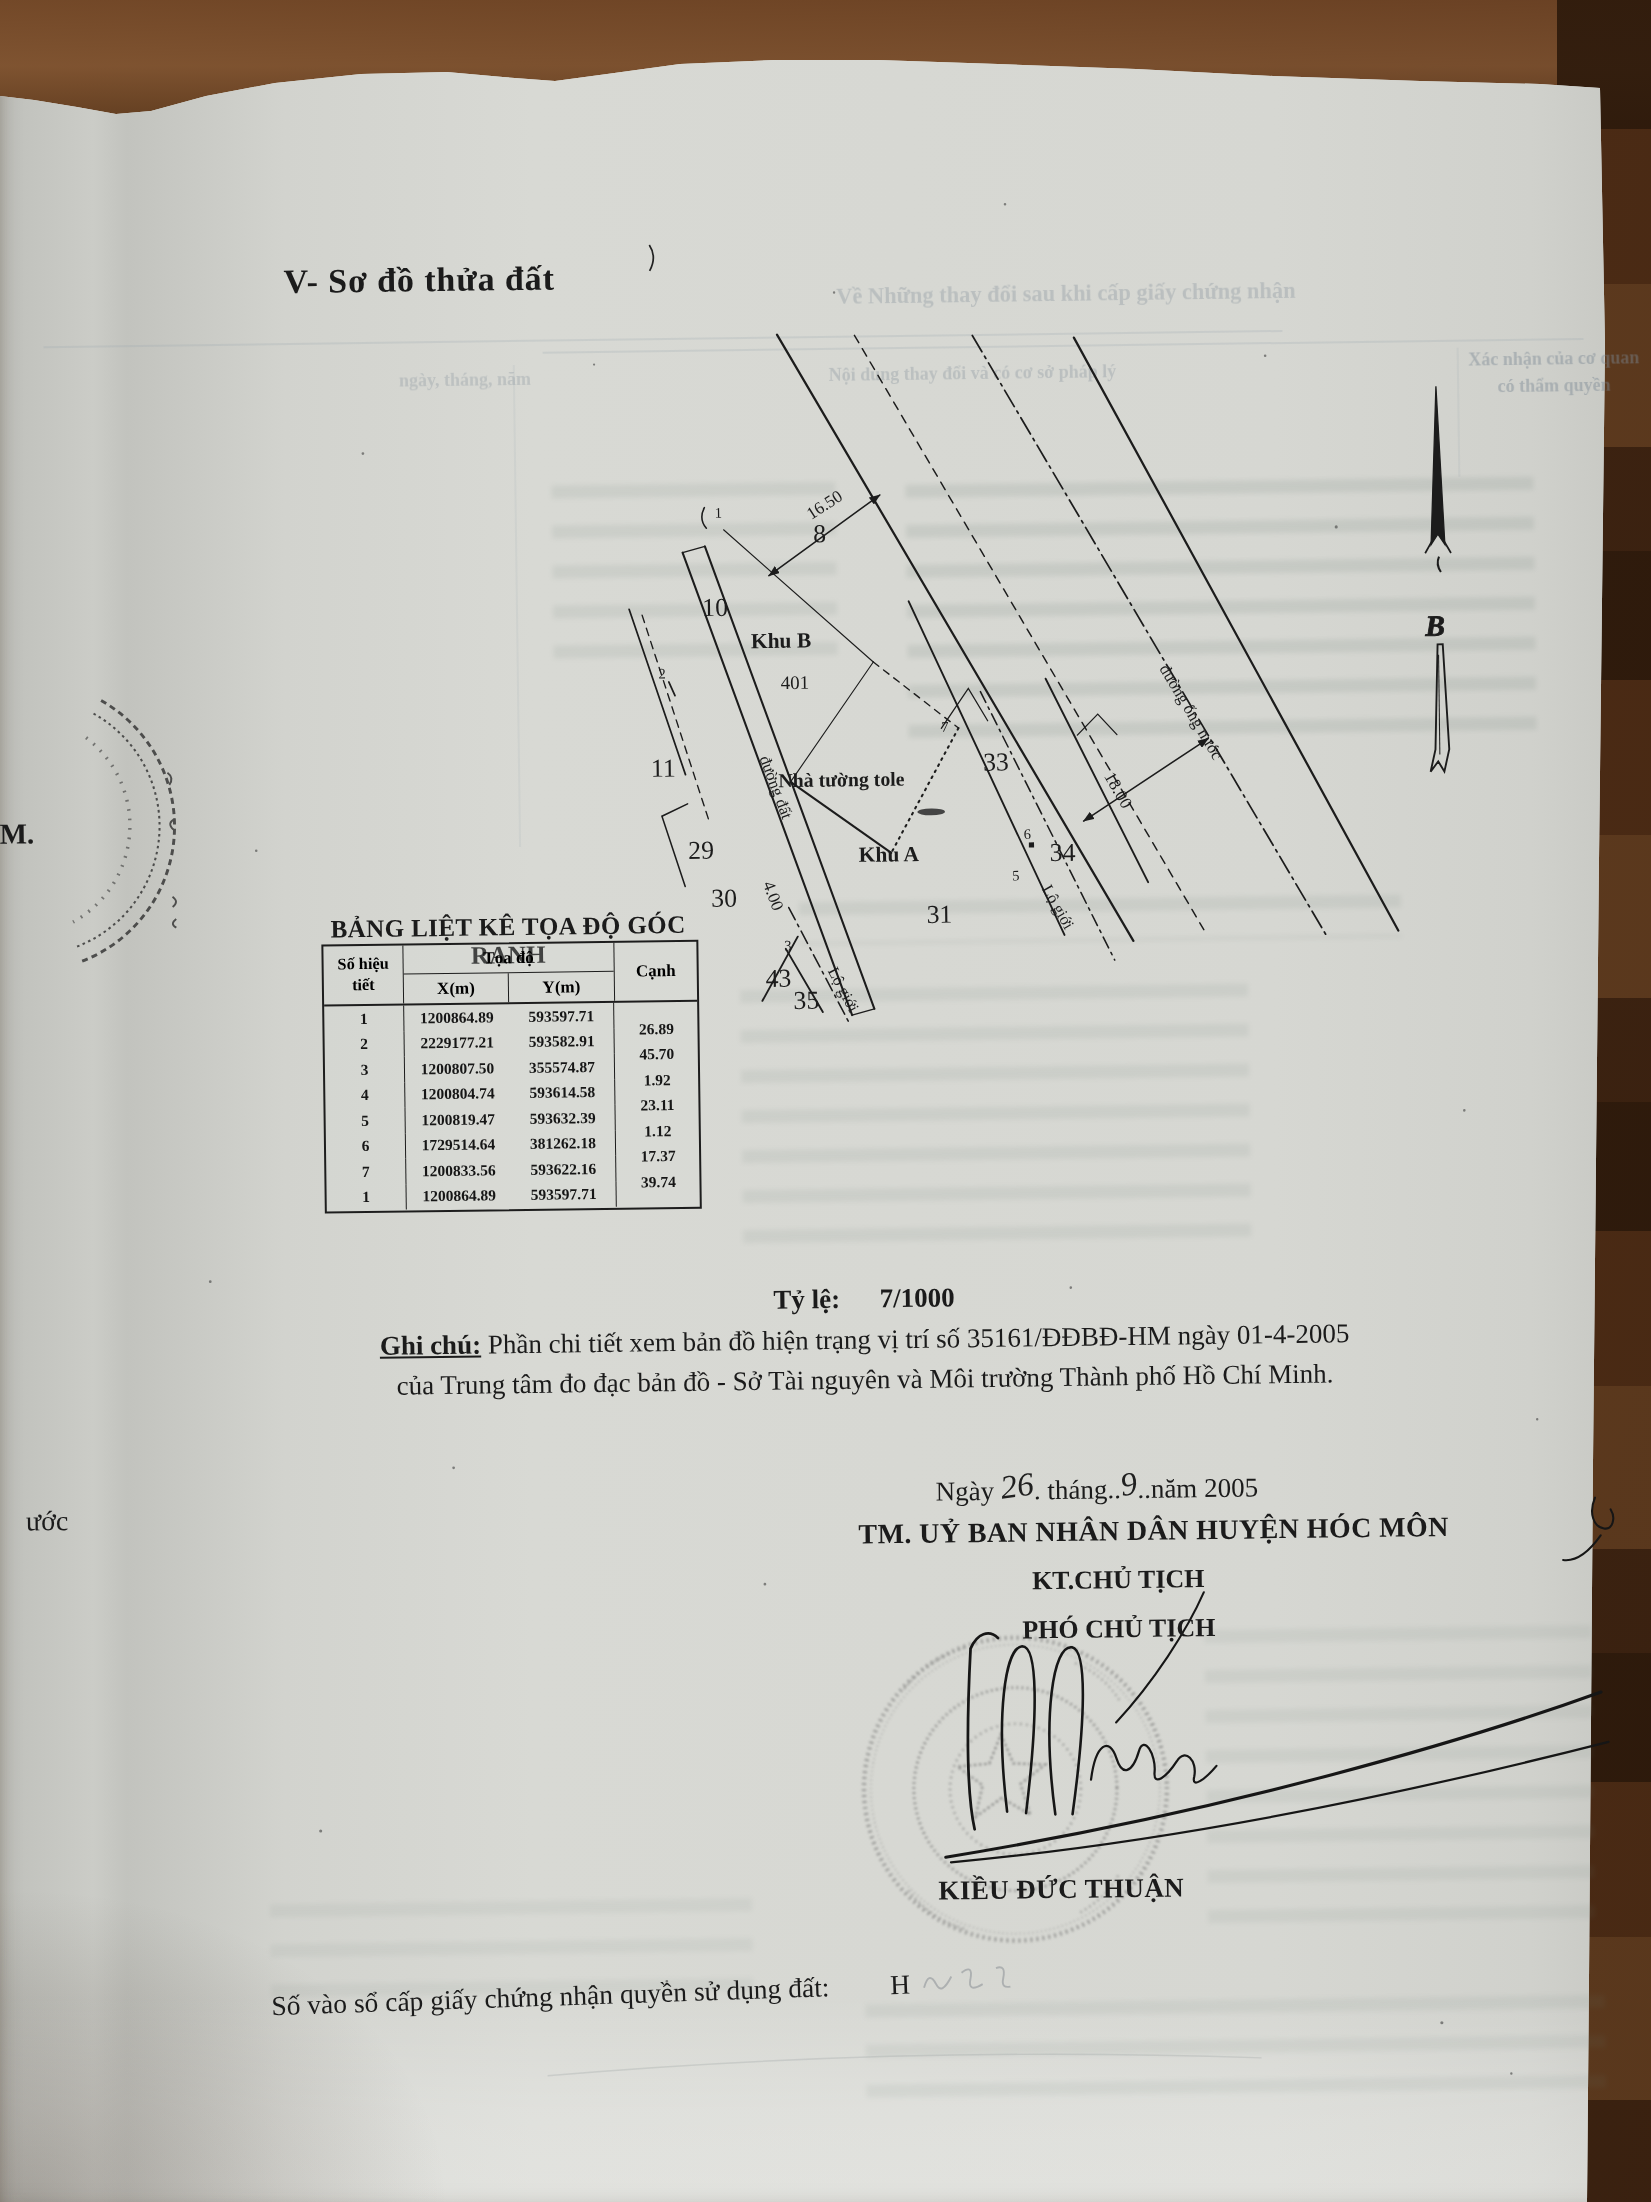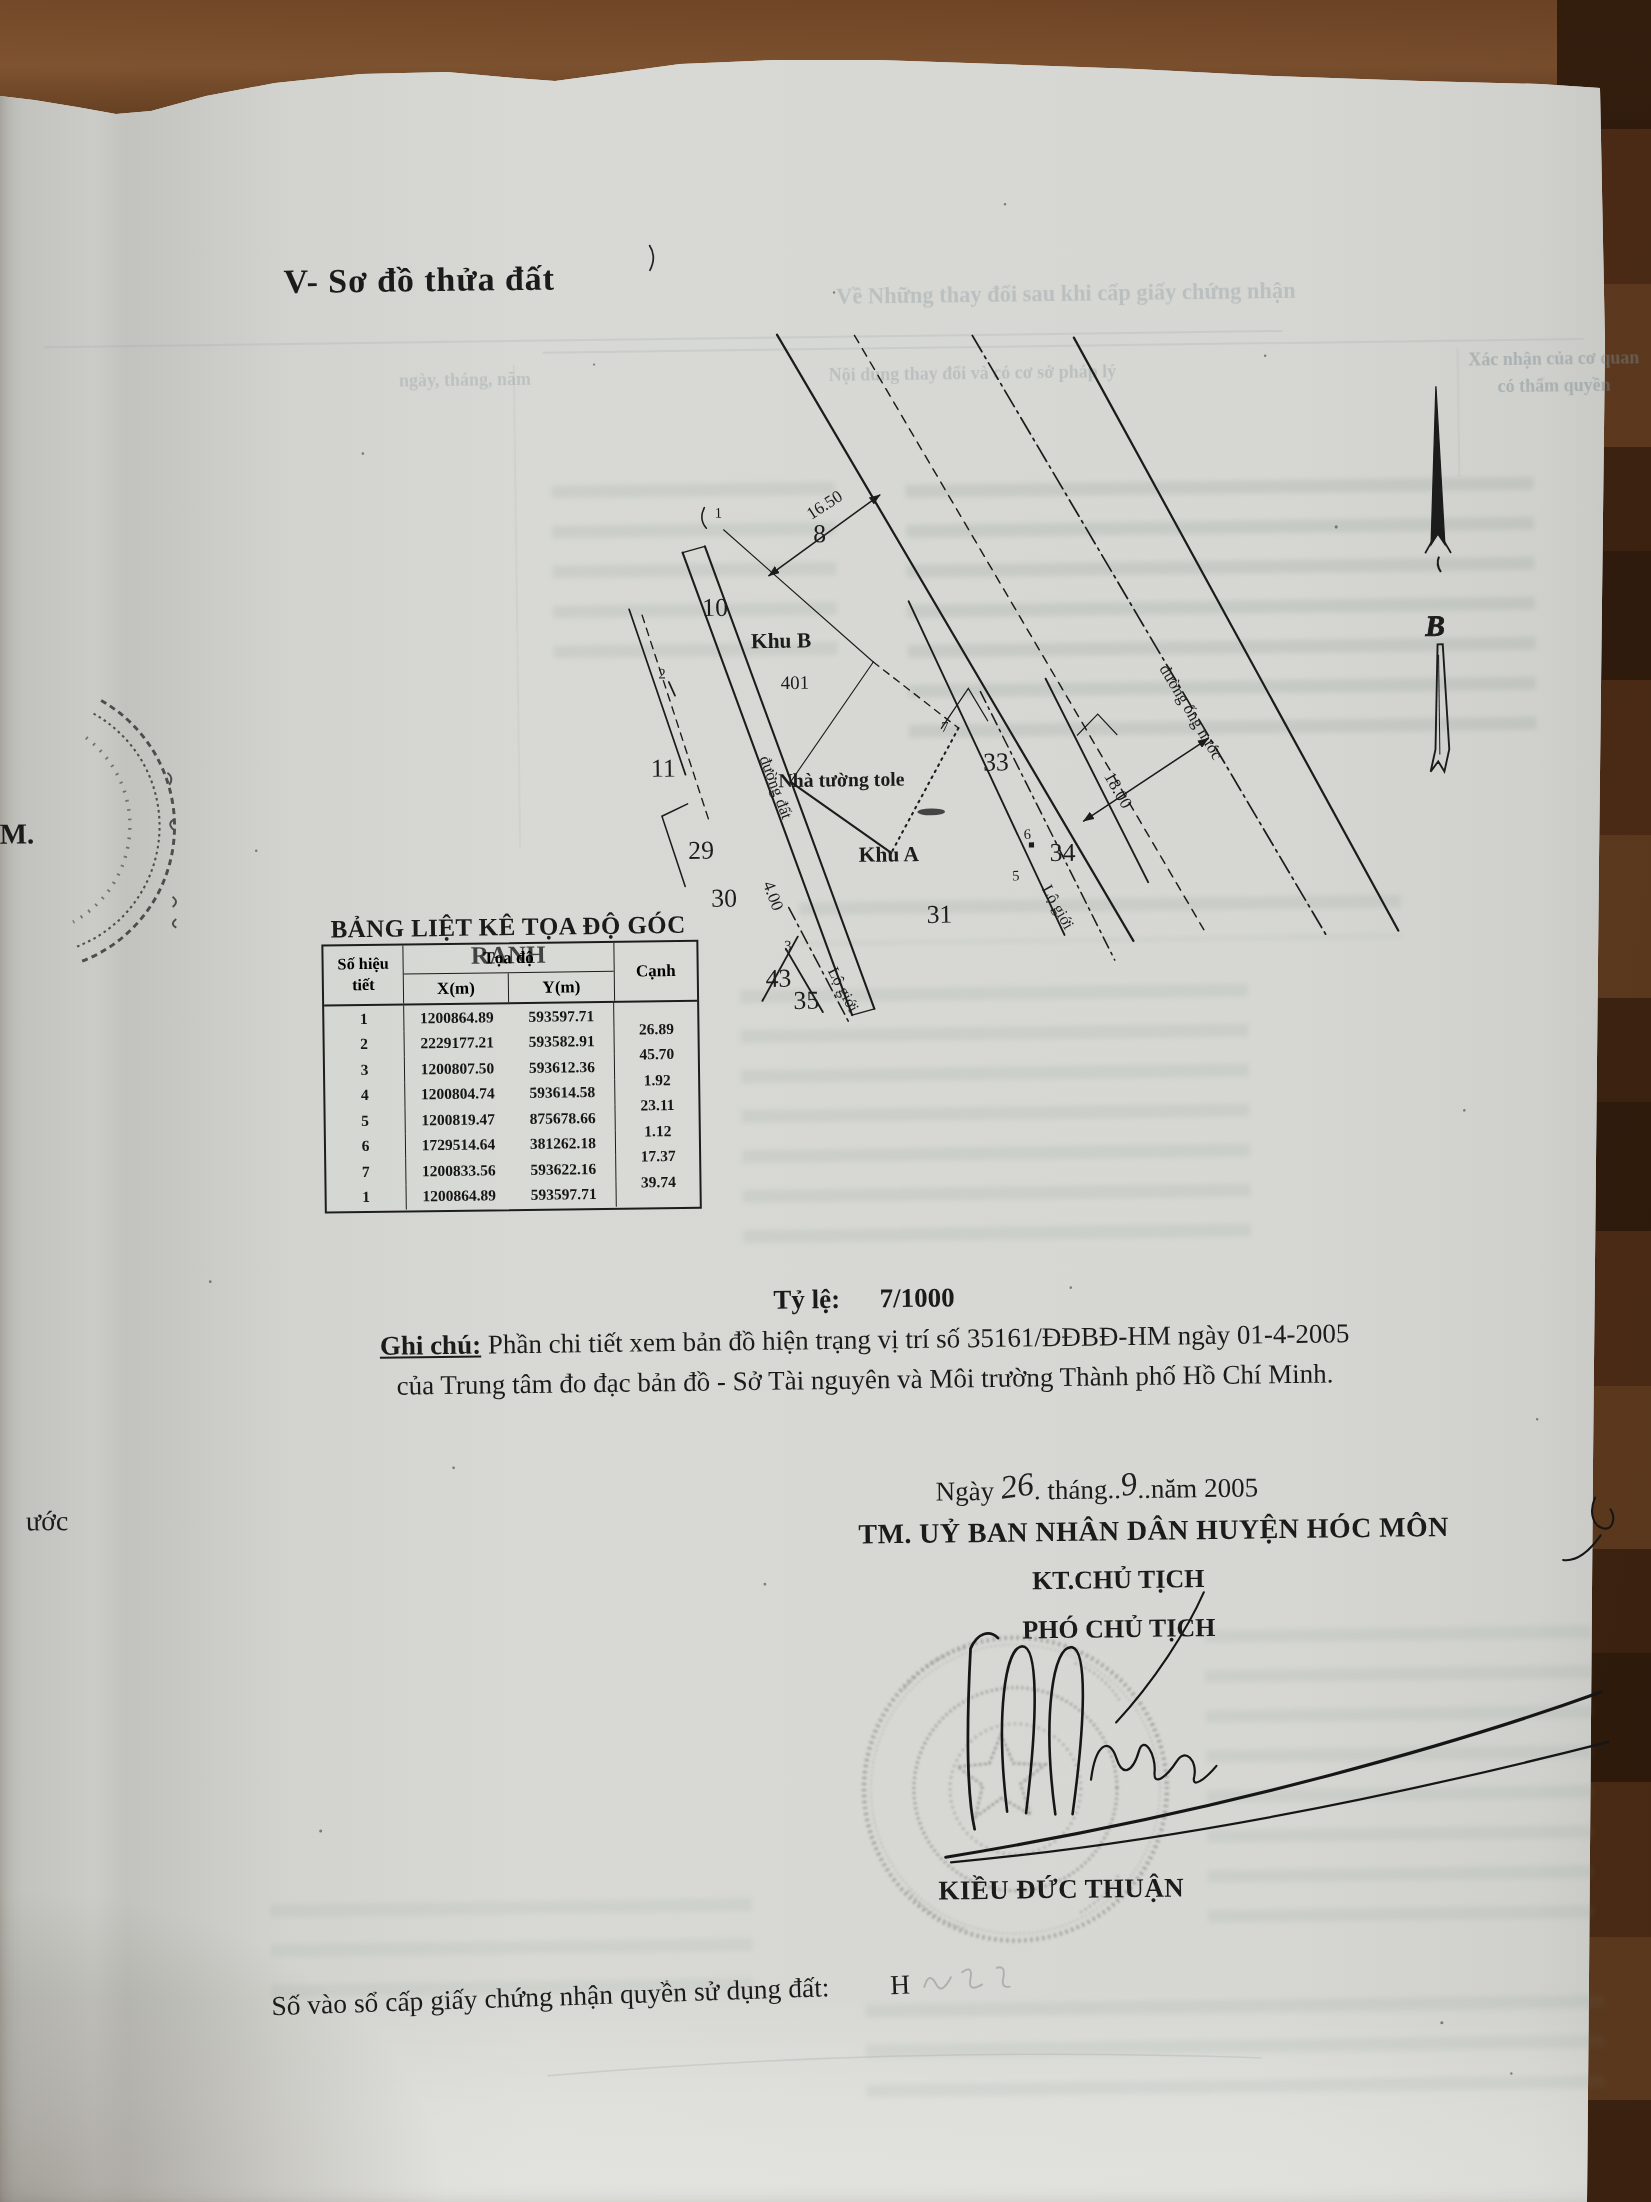--- a/index.html
+++ b/index.html
@@ -257,27 +257,27 @@
     <div class="tbody">
       <div class="t-rows">
           <div class="td c0">1</div>
           <div class="td c1">1200864.89</div>
           <div class="td c2">593597.71</div>
           <div class="td c0">2</div>
           <div class="td c1">2229177.21</div>
           <div class="td c2">593582.91</div>
           <div class="td c0">3</div>
           <div class="td c1">1200807.50</div>
-          <div class="td c2">593612.36</div>
+          <div class="td c2">355574.87</div>
           <div class="td c0">4</div>
           <div class="td c1">1200804.74</div>
           <div class="td c2">593614.58</div>
           <div class="td c0">5</div>
           <div class="td c1">1200819.47</div>
-          <div class="td c2">875678.66</div>
+          <div class="td c2">593632.39</div>
           <div class="td c0">6</div>
           <div class="td c1">1729514.64</div>
           <div class="td c2">381262.18</div>
           <div class="td c0">7</div>
           <div class="td c1">1200833.56</div>
           <div class="td c2">593622.16</div>
           <div class="td c0">1</div>
           <div class="td c1">1200864.89</div>
           <div class="td c2">593597.71</div>
         </div>

